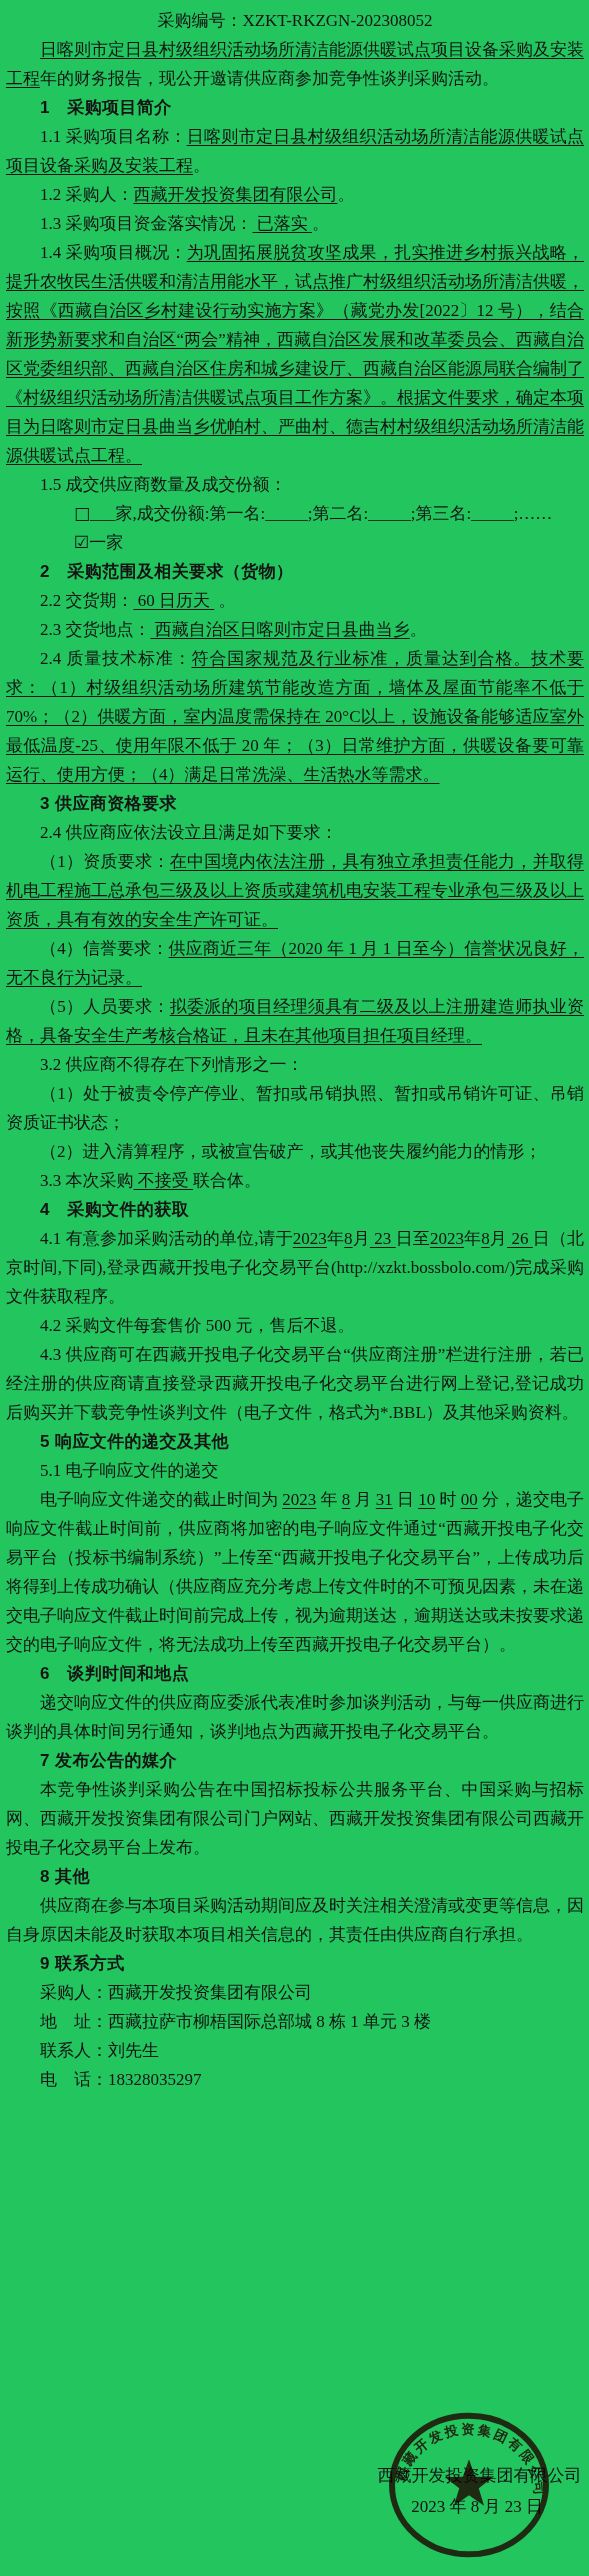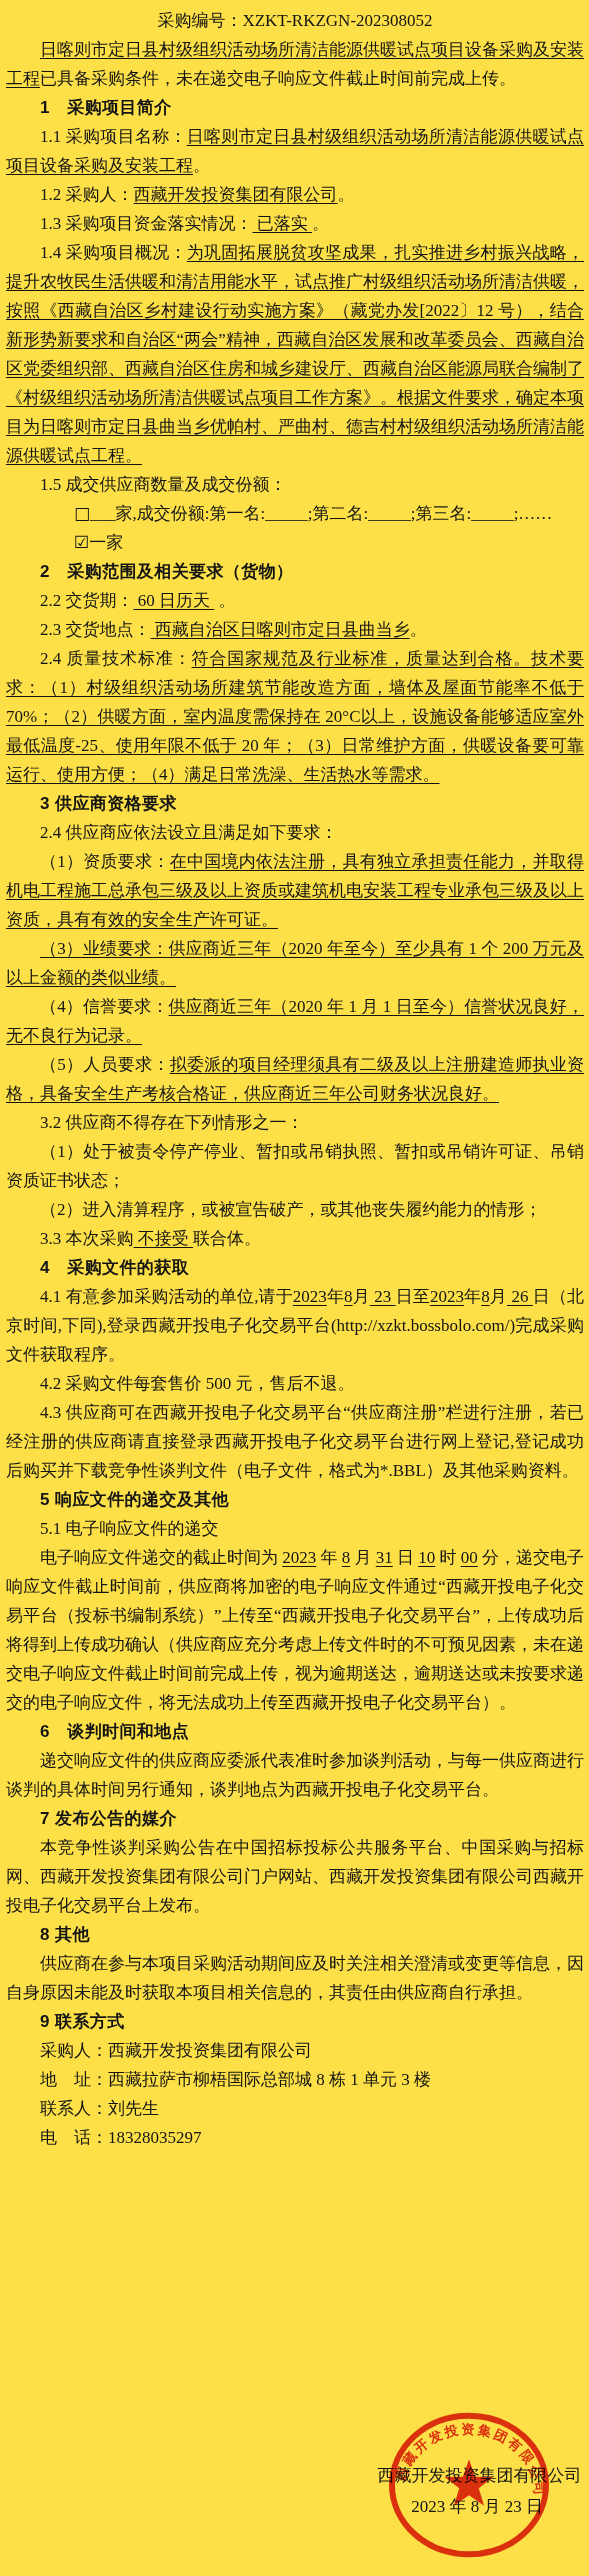--- a/index.html
+++ b/index.html
@@ -1,20 +1,20 @@
 <!DOCTYPE html>
 <html style="font-size:13.7px"><head>
 <meta charset="utf-8">
 <style>
   html,body{margin:0;padding:0;background:#eef2ee;}
   .page{
     position:relative;
     width:590px;height:2576px;
     margin:0 auto;
-    background:#fde047;
+    background:#22c55e;
     color:#141414;
     font-family:"Liberation Serif","DejaVu Serif",serif;
     font-size:17px;
     line-height:29px;
     overflow:hidden;
   }
   .doc{padding:6px 6px 0 6px;text-align:justify;}
   .doc p{margin:0;}
   .indent{text-indent:2em;}
   .indent2{text-indent:4em;}
@@ -38,39 +38,38 @@
     mix-blend-mode:multiply;opacity:.92;
   }
 </style>
 </head>
 <body>
 
 <div class="page">
 
   <div class="doc">
       <p class="center"><span>采购编号：XZKT-RKZGN-202308052</span></p>
-      <p class="indent"><span class="u">日喀则市定日县村级组织活动场所清洁能源供暖试点项目设备采购及安装工程</span><span>已具备采购条件，未在递交电子响应文件截止时间前完成上传。</span></p>
+      <p class="indent"><span class="u">日喀则市定日县村级组织活动场所清洁能源供暖试点项目设备采购及安装工程</span><span>年的财务报告，现公开邀请供应商参加竞争性谈判采购活动。</span></p>
       <p class="indent heading"><span>1　采购项目简介</span></p>
       <p class="indent"><span>1.1 采购项目名称：</span><span class="u">日喀则市定日县村级组织活动场所清洁能源供暖试点项目设备采购及安装工程</span><span>。</span></p>
       <p class="indent"><span>1.2 采购人：</span><span class="u">西藏开发投资集团有限公司</span><span>。</span></p>
       <p class="indent"><span>1.3 采购项目资金落实情况：</span><span class="u">&nbsp;已落实&nbsp;</span><span>。</span></p>
       <p class="indent"><span>1.4 采购项目概况：</span><span class="u">为巩固拓展脱贫攻坚成果，扎实推进乡村振兴战略，提升农牧民生活供暖和清洁用能水平，试点推广村级组织活动场所清洁供暖，按照《西藏自治区乡村建设行动实施方案》（藏党办发[2022〕12 号），结合新形势新要求和自治区“两会”精神，西藏自治区发展和改革委员会、西藏自治区党委组织部、西藏自治区住房和城乡建设厅、西藏自治区能源局联合编制了《村级组织活动场所清洁供暖试点项目工作方案》。根据文件要求，确定本项目为日喀则市定日县曲当乡优帕村、严曲村、德吉村村级组织活动场所清洁能源供暖试点工程。</span></p>
       <p class="indent"><span>1.5 成交供应商数量及成交份额：</span></p>
       <p class="indent2"><span class="box">□</span><span>___家,成交份额:第一名:_____;第二名:_____;第三名:_____;……</span></p>
       <p class="indent2"><span class="box">☑</span><span>一家</span></p>
       <p class="indent heading"><span>2　采购范围及相关要求（货物）</span></p>
       <p class="indent"><span>2.2 交货期：</span><span class="u">&nbsp;60 日历天&nbsp;</span><span> 。</span></p>
       <p class="indent"><span>2.3 交货地点：</span><span class="u">&nbsp;西藏自治区日喀则市定日县曲当乡</span><span>。</span></p>
       <p class="indent"><span>2.4 质量技术标准：</span><span class="u">符合国家规范及行业标准，质量达到合格。技术要求：（1）村级组织活动场所建筑节能改造方面，墙体及屋面节能率不低于 70%；（2）供暖方面，室内温度需保持在 20°C以上，设施设备能够适应室外最低温度-25、使用年限不低于 20 年；（3）日常维护方面，供暖设备要可靠运行、使用方便；（4）满足日常洗澡、生活热水等需求。</span></p>
       <p class="indent heading"><span>3 供应商资格要求</span></p>
       <p class="indent"><span>2.4 供应商应依法设立且满足如下要求：</span></p>
       <p class="indent"><span>（1）资质要求：</span><span class="u">在中国境内依法注册，具有独立承担责任能力，并取得机电工程施工总承包三级及以上资质或建筑机电安装工程专业承包三级及以上资质，具有有效的安全生产许可证。</span></p>
-      <p class="indent"><span class="u">（3）业绩要求：供应商近三年（2020 年至今）至少具有 1 个 200 万元及以上金额的类似业绩。</span></p>
       <p class="indent"><span>（4）信誉要求：</span><span class="u">供应商近三年（2020 年 1 月 1 日至今）信誉状况良好，无不良行为记录。</span></p>
-      <p class="indent"><span>（5）人员要求：</span><span class="u">拟委派的项目经理须具有二级及以上注册建造师执业资格，具备安全生产考核合格证，供应商近三年公司财务状况良好。</span></p>
+      <p class="indent"><span>（5）人员要求：</span><span class="u">拟委派的项目经理须具有二级及以上注册建造师执业资格，具备安全生产考核合格证，且未在其他项目担任项目经理。</span></p>
       <p class="indent"><span>3.2 供应商不得存在下列情形之一：</span></p>
       <p class="indent"><span>（1）处于被责令停产停业、暂扣或吊销执照、暂扣或吊销许可证、吊销资质证书状态；</span></p>
       <p class="indent"><span>（2）进入清算程序，或被宣告破产，或其他丧失履约能力的情形；</span></p>
       <p class="indent"><span>3.3 本次采购</span><span class="u">&nbsp;不接受&nbsp;</span><span>联合体。</span></p>
       <p class="indent heading"><span>4　采购文件的获取</span></p>
       <p class="indent"><span>4.1 有意参加采购活动的单位,请于</span><span class="u">2023</span><span>年</span><span class="u">8</span><span>月</span><span class="u">&nbsp;23&nbsp;</span><span>日至</span><span class="u">2023</span><span>年</span><span class="u">8</span><span>月</span><span class="u">&nbsp;26&nbsp;</span><span>日（北京时间,下同),登录西藏开投电子化交易平台(http://xzkt.bossbolo.com/)完成采购文件获取程序。</span></p>
       <p class="indent"><span>4.2 采购文件每套售价 500 元，售后不退。</span></p>
       <p class="indent"><span>4.3 供应商可在西藏开投电子化交易平台“供应商注册”栏进行注册，若已经注册的供应商请直接登录西藏开投电子化交易平台进行网上登记,登记成功后购买并下载竞争性谈判文件（电子文件，格式为*.BBL）及其他采购资料。</span></p>
       <p class="indent heading"><span>5 响应文件的递交及其他</span></p>
       <p class="indent"><span>5.1 电子响应文件的递交</span></p>

